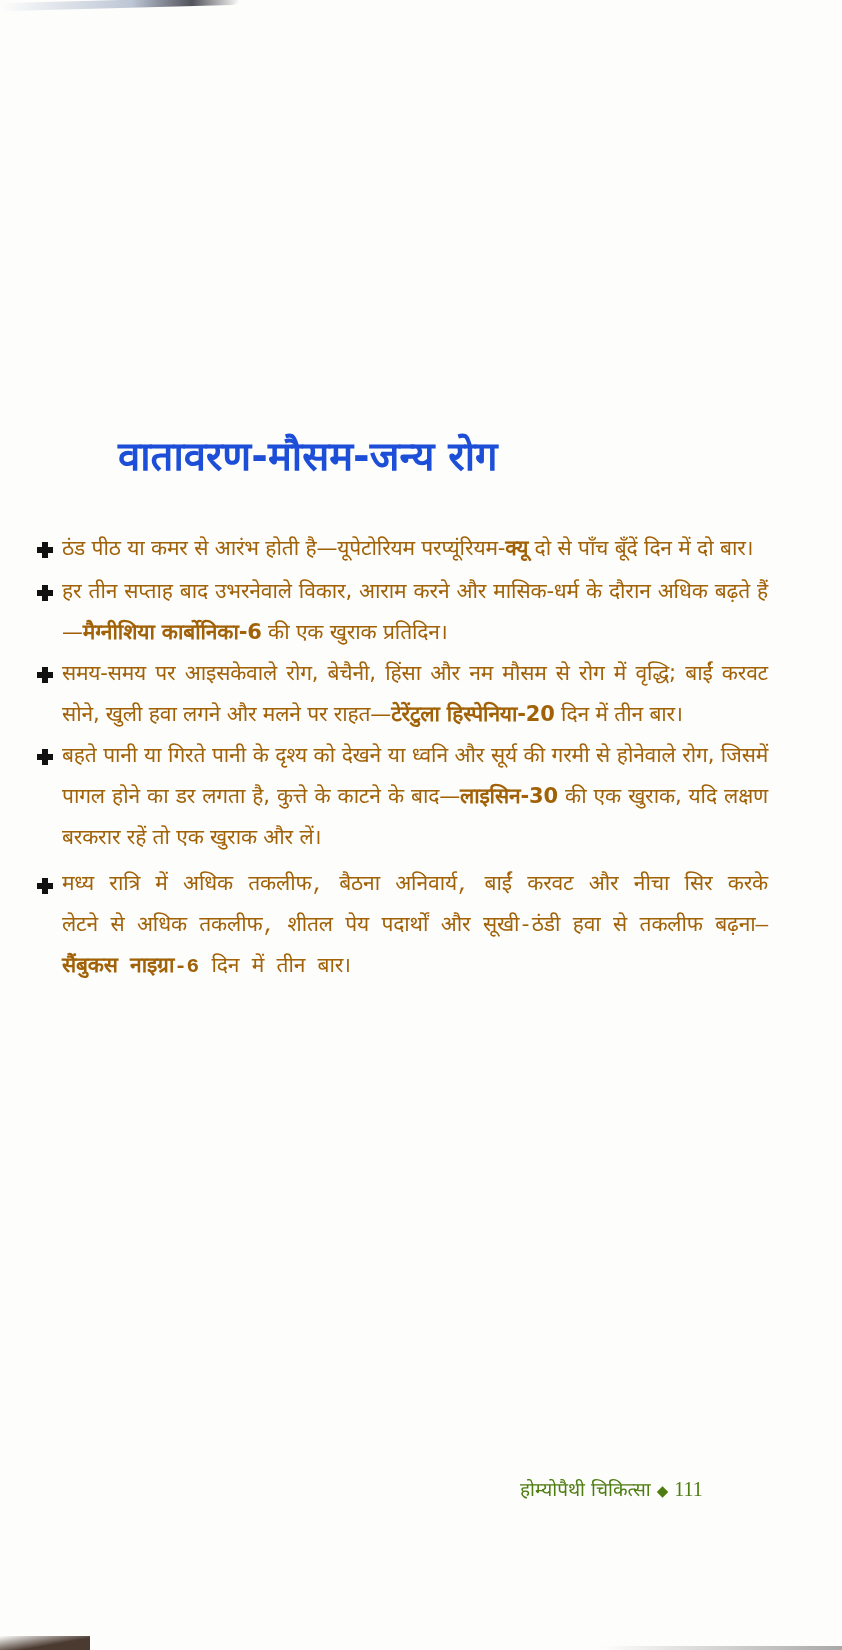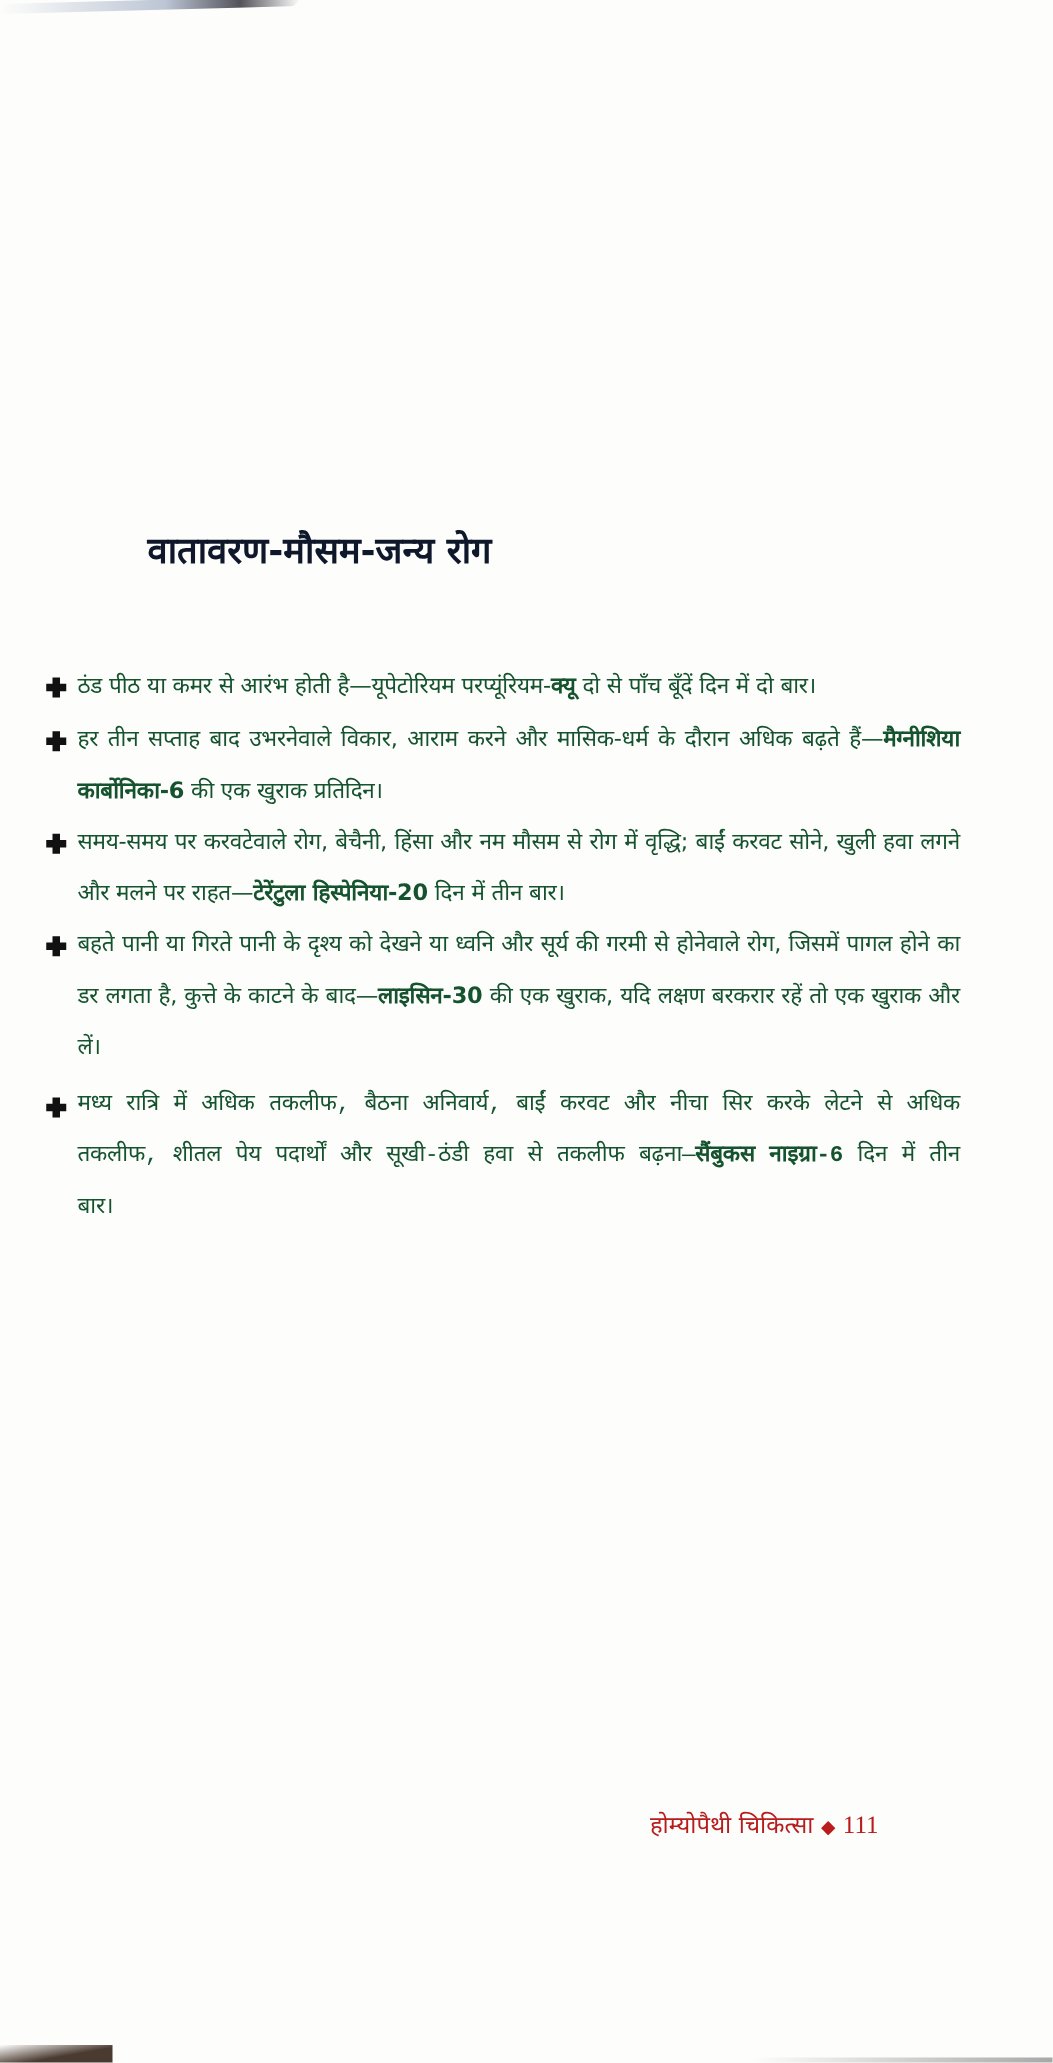--- a/index.html
+++ b/index.html
@@ -17,21 +17,21 @@
     position: absolute; left: 0; bottom: 0; width: 90px; height: 14px;
     background: linear-gradient(170deg, rgba(255,255,255,0) 0%, #4a3a30 60%);
   }
   .bottom-shadow-right {
     position: absolute; right: 0; bottom: 0; width: 240px; height: 4px;
     background: linear-gradient(90deg, rgba(200,200,200,0), #a8a8a8);
   }
   .title {
     position: absolute; left: 118px; top: 400px; width: 560px;
     font-family: "DejaVu Sans", sans-serif; font-weight: bold;
-    font-size: 29px; letter-spacing: 0px; color: #0f172a;
+    font-size: 40px; letter-spacing: 0px; color: #1d4ed8;
     white-space: nowrap;
   }
   .content {
     position: absolute; left: 28px; top: 528px; width: 740px;
   }
   .item {
     display: flex; align-items: flex-start; margin: 0;
   }
   .bullet {
     width: 34px; flex: 0 0 34px; padding-top: 14px;
@@ -39,27 +39,27 @@
   }
   .plus {
     position: relative; width: 16px; height: 16px;
   }
   .plus::before, .plus::after {
     content: ""; position: absolute; background: #111;
   }
   .plus::before { left: 5px; top: 0; width: 6px; height: 16px; }
   .plus::after { left: 0; top: 5px; width: 16px; height: 6px; }
   .text {
-    flex: 1; font-size: 18px; line-height: 41px; color: #14532d;
+    flex: 1; font-size: 21px; line-height: 41px; color: #a16207;
     text-align: justify; letter-spacing: -0.2px;
   }
   .text b { font-weight: bold; }
   .footer {
-    position: absolute; left: 520px; top: 1446px; width: 250px;
-    font-size: 19px; color: #b91c1c; white-space: nowrap;
+    position: absolute; left: 520px; top: 1476px; width: 250px;
+    font-size: 19px; color: #4d7c0f; white-space: nowrap;
     font-family: "DejaVu Sans", sans-serif;
   }
   .footer .diamond { font-size: 15px; margin: 0 6px; }
   .footer .num { font-family: "Liberation Serif", serif; font-size: 20px; }
 </style>
 </head>
 <body>
 
 <div class="top-smudge"></div>
 
@@ -75,21 +75,21 @@
   <div class="item">
     <div class="bullet">
         <span class="plus"></span>
       </div>
     <div class="text"><span>हर तीन सप्ताह बाद उभरनेवाले विकार, आराम करने और मासिक-धर्म के दौरान अधिक बढ़ते हैं—</span><b>मैग्नीशिया कार्बोनिका-6</b><span> की एक खुराक प्रतिदिन।</span></div>
   </div>
   <div class="item">
     <div class="bullet">
         <span class="plus"></span>
       </div>
-    <div class="text"><span>समय-समय पर करवटेवाले रोग, बेचैनी, हिंसा और नम मौसम से रोग में वृद्धि; बाईं करवट सोने, खुली हवा लगने और मलने पर राहत—</span><b>टेरेंटुला हिस्पेनिया-20</b><span> दिन में तीन बार।</span></div>
+    <div class="text"><span>समय-समय पर आइसकेवाले रोग, बेचैनी, हिंसा और नम मौसम से रोग में वृद्धि; बाईं करवट सोने, खुली हवा लगने और मलने पर राहत—</span><b>टेरेंटुला हिस्पेनिया-20</b><span> दिन में तीन बार।</span></div>
   </div>
   <div class="item">
     <div class="bullet">
         <span class="plus"></span>
       </div>
     <div class="text"><span>बहते पानी या गिरते पानी के दृश्य को देखने या ध्वनि और सूर्य की गरमी से होनेवाले रोग, जिसमें पागल होने का डर लगता है, कुत्ते के काटने के बाद—</span><b>लाइसिन-30</b><span> की एक खुराक, यदि लक्षण बरकरार रहें तो एक खुराक और लें।</span></div>
   </div>
   <div class="item" style="margin-top:6px;font-family:Liberation Mono, monospace;">
     <div class="bullet">
         <span class="plus"></span>

